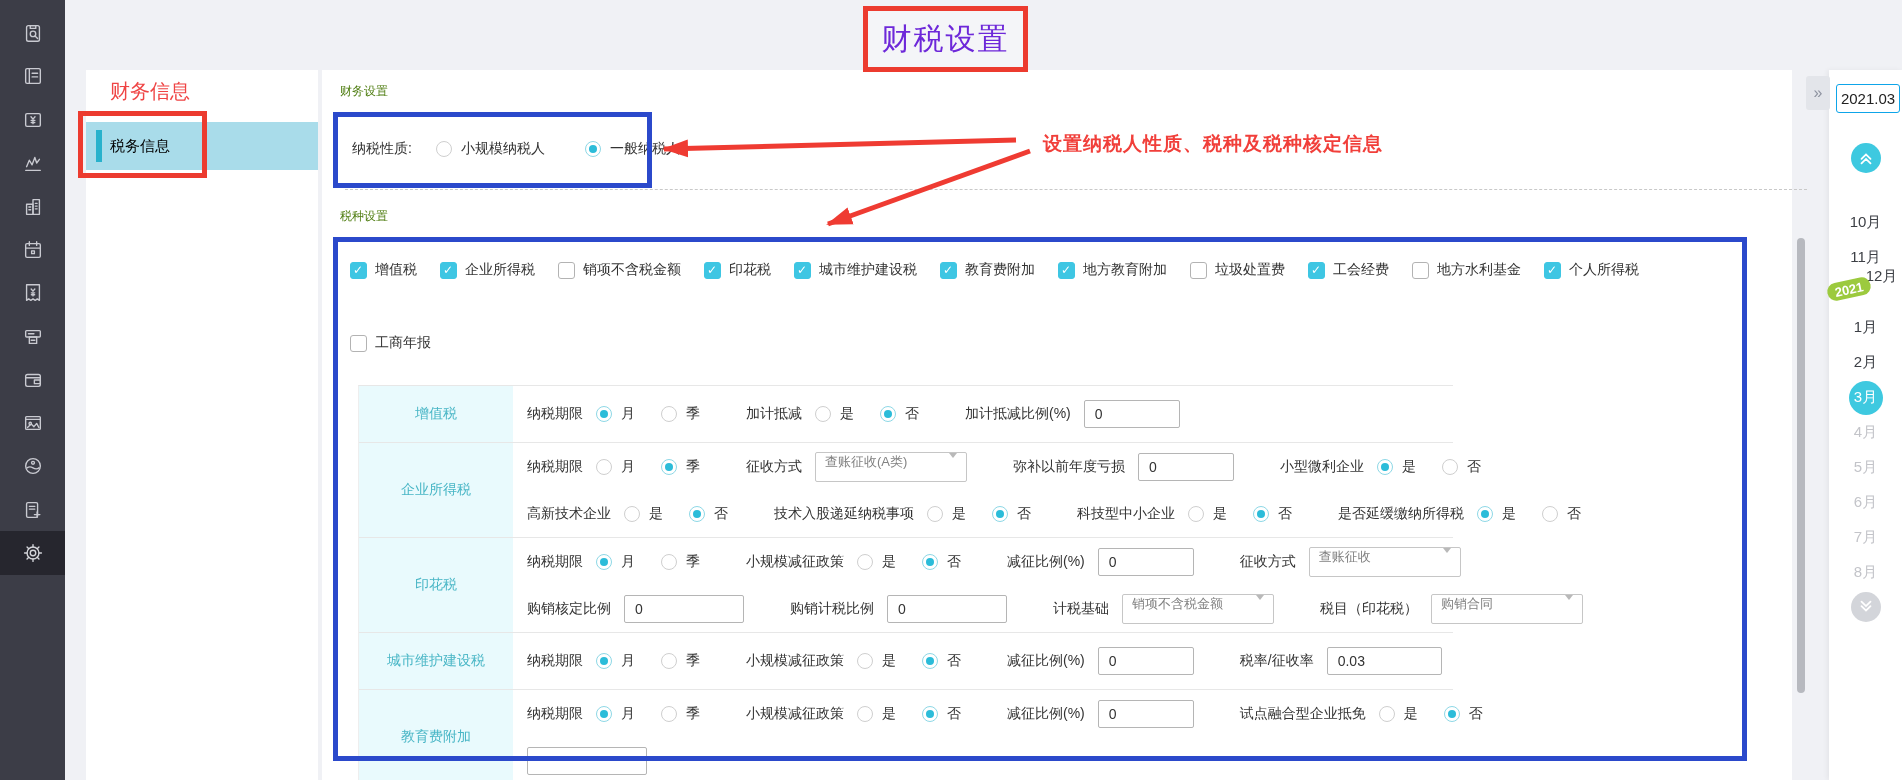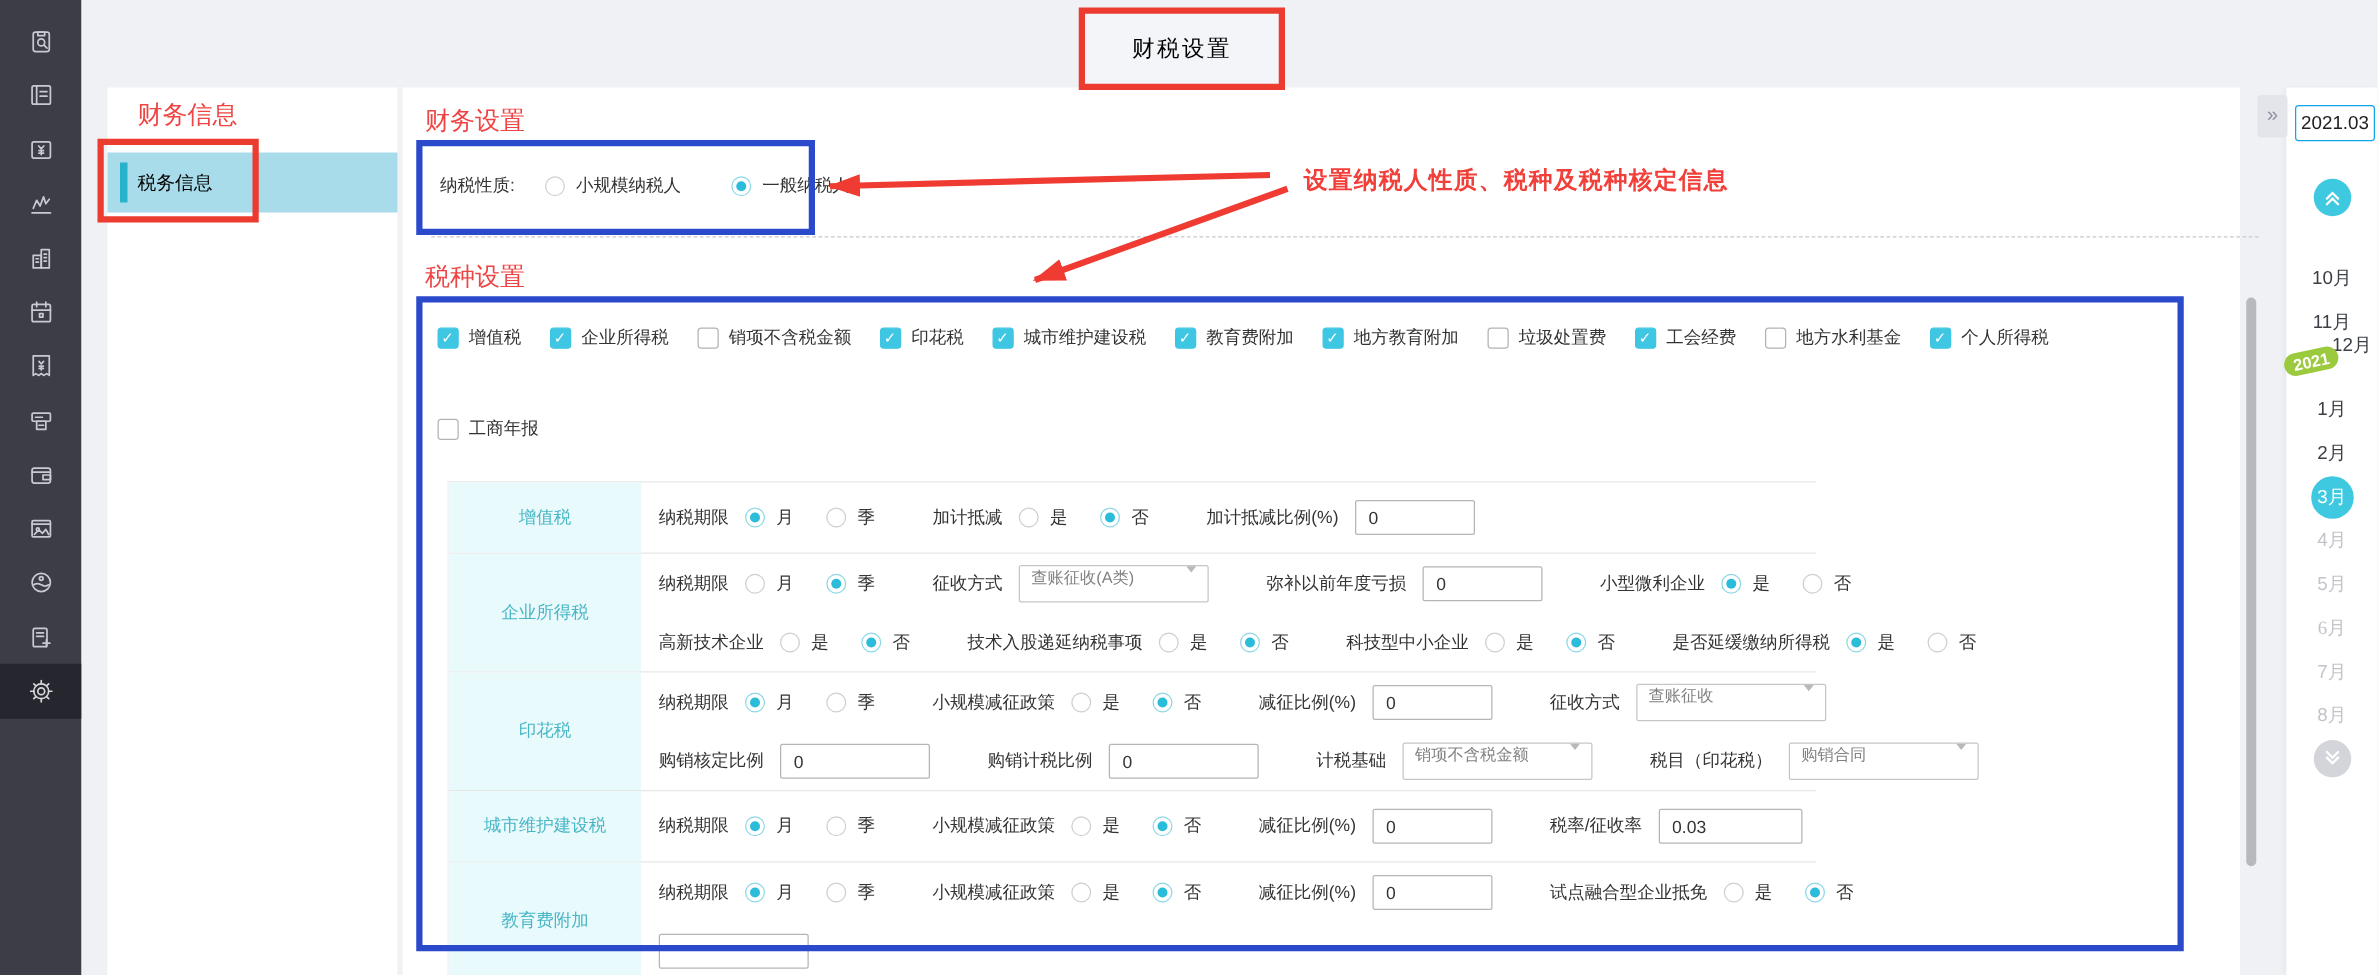--- a/index.html
+++ b/index.html
@@ -7,33 +7,33 @@
   .screen{position:relative;width:1902px;height:780px;overflow:hidden;background:#f0f1f5;}
 
   
   .sidebar{position:absolute;left:0;top:0;width:65px;height:780px;background:#3c3d47;z-index:2;}
   .side-icon{position:absolute;left:0;width:65px;height:44px;display:flex;align-items:center;justify-content:center;}
   .side-icon.active{background:#26262e;}
   .side-icon svg{display:block;}
 
   
   .title-red-box{position:absolute;left:863px;top:6px;width:165px;height:66px;border:5px solid #ec3b2f;box-sizing:border-box;z-index:7;display:flex;align-items:center;justify-content:center;background:#f4f5f8;}
-  .page-title{font-size:18px;color:#000000;letter-spacing:2px;}
+  .page-title{font-size:30px;color:#6d28d9;letter-spacing:2px;}
 
   
   .left-panel{position:absolute;left:86px;top:70px;width:232px;height:710px;background:#fff;z-index:1;}
   .lp-header{position:absolute;left:24px;top:8px;font-size:20px;color:#ef4444;}
   .lp-item{position:absolute;left:0;top:52px;width:232px;height:48px;background:#a9dcea;display:flex;align-items:center;}
   .lp-item .bar{position:absolute;left:10px;top:8px;width:6px;height:32px;background:#28b2cc;}
   .lp-item .lp-label{margin-left:24px;font-size:15px;color:#000000;}
   .left-red-box{position:absolute;left:78px;top:111px;width:129px;height:67px;border:5px solid #ec3b2f;box-sizing:border-box;z-index:6;pointer-events:none;}
 
   
   .main-panel{position:absolute;left:322px;top:70px;width:1470px;height:710px;background:#fff;z-index:1;}
-  .sec-title{position:absolute;left:18px;font-size:20px;color:#ef4444;}
+  .sec-title{position:absolute;left:18px;font-size:12px;color:#4d7c0f;}
   .sec-title.fin{top:13px;}
   .sec-title.tax{top:138px;}
   .nature-row{position:absolute;left:30px;top:64px;height:30px;display:flex;align-items:center;font-size:14px;color:#333;}
   .nature-row .nr-label{margin-right:24px;}
   .dashed-sep{position:absolute;left:23px;top:119px;width:1462px;border-top:1px dashed #c9c9c9;}
   .blue-box{position:absolute;border:5px solid #2b49cb;box-sizing:border-box;z-index:5;pointer-events:none;}
   .blue-box.b1{left:333px;top:112px;width:319px;height:76px;}
   .blue-box.b2{left:333px;top:237px;width:1414px;height:524px;}
 
   
@@ -568,21 +568,21 @@
         <div class="cal-month normal" style="top: 106px;">10月</div>
         <div class="cal-month normal" style="top: 141px;">11月</div>
         <div class="cal-month normal" style="top: 160px; padding-left: 16px;">12月</div>
         <div class="cal-month normal" style="top: 211px;">1月</div>
         <div class="cal-month normal" style="top: 246px;">2月</div>
         <div class="cal-month selected" style="top: 281px;">
           <span class="m-circle">3月</span>
         </div>
         <div class="cal-month disabled" style="top: 316px;">4月</div>
         <div class="cal-month disabled" style="top: 351px;">5月</div>
-        <div class="cal-month disabled" style="top: 386px; font-family: Liberation Serif, serif;">6月</div>
+        <div class="cal-month disabled" style="top: 386px;">6月</div>
         <div class="cal-month disabled" style="top: 421px;">7月</div>
         <div class="cal-month disabled" style="top: 456px;">8月</div>
         <div class="cal-month disabled" style="top: 491px;">9月</div>
       </div>
     <div class="year-badge">2021</div>
     <div class="cal-btn down">
       <svg width="18" height="18" viewBox="0 0 20 20" fill="none" stroke="#fff" stroke-width="2" stroke-linecap="round">
           <path d="M5 4l5 5 5-5M5 9l5 5 5-5"></path>
         </svg>
     </div>

